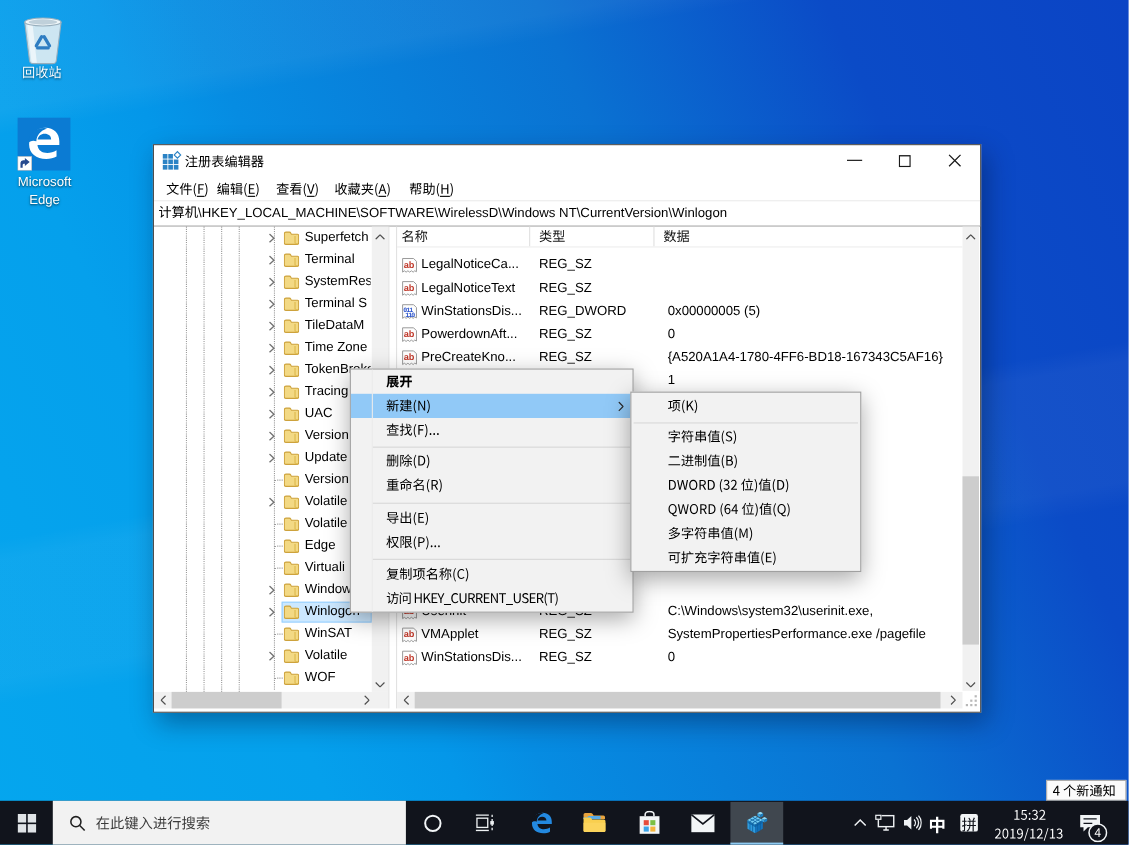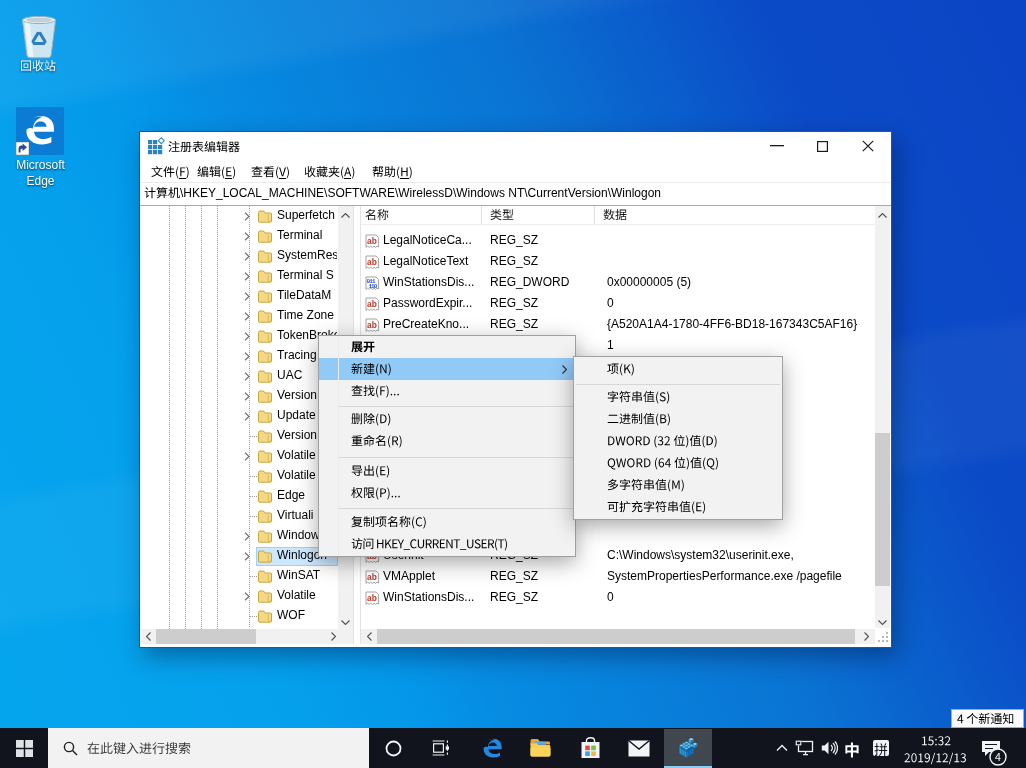--- a/index.html
+++ b/index.html
@@ -298,21 +298,21 @@
     <text x="1.6" y="7.2" font-family="Liberation Mono" font-size="6" font-weight="bold" fill="#2e56cd" textLength="9">011</text>
     <text x="3.4" y="12.2" font-family="Liberation Mono" font-size="6" font-weight="bold" fill="#2e56cd" textLength="9">110</text>
   </svg>
 <div class="txt" style="left:383px;top:275.4px">WinStationsDis...</div>
 <div class="txt" style="left:490px;top:275.4px">REG_DWORD</div>
 <div class="txt" style="left:607px;top:275.4px">0x00000005 (5)</div>
 <svg class="abs" style="left:365px;top:296.9px" width="15" height="15" viewBox="0 0 15 15">
     <path d="M1 1 L11 1 L13.6 3.6 L13.6 13 L12 12.2 L10.6 13.4 L9 12.2 L7.4 13.4 L5.8 12.2 L4.2 13.4 L2.6 12.2 L1 13.4 Z" fill="#fdfdfd" stroke="#9a9a9a" stroke-width="0.9"></path>
     <text x="2" y="9.5" font-family="Liberation Sans" font-size="8.4" font-weight="bold" fill="#c0392b">ab</text>
   </svg>
-<div class="txt" style="left:383px;top:296.4px">PasswordExpir...</div>
+<div class="txt" style="left:383px;top:296.4px">PowerdownAft...</div>
 <div class="txt" style="left:490px;top:296.4px">REG_SZ</div>
 <div class="txt" style="left:607px;top:296.4px">0</div>
 <svg class="abs" style="left:365px;top:317.9px" width="15" height="15" viewBox="0 0 15 15">
     <path d="M1 1 L11 1 L13.6 3.6 L13.6 13 L12 12.2 L10.6 13.4 L9 12.2 L7.4 13.4 L5.8 12.2 L4.2 13.4 L2.6 12.2 L1 13.4 Z" fill="#fdfdfd" stroke="#9a9a9a" stroke-width="0.9"></path>
     <text x="2" y="9.5" font-family="Liberation Sans" font-size="8.4" font-weight="bold" fill="#c0392b">ab</text>
   </svg>
 <div class="txt" style="left:383px;top:317.4px">PreCreateKno...</div>
 <div class="txt" style="left:490px;top:317.4px">REG_SZ</div>
 <div class="txt" style="left:607px;top:317.4px">{A520A1A4-1780-4FF6-BD18-167343C5AF16}</div>
 <div class="txt" style="left:607px;top:338.4px">1</div>

